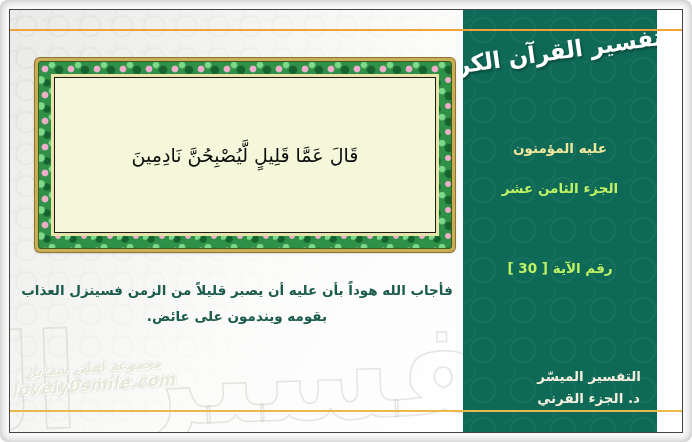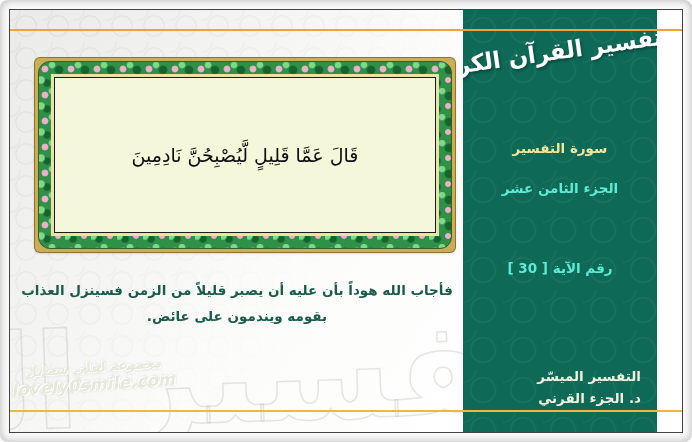--- a/index.html
+++ b/index.html
@@ -33,21 +33,21 @@
     color:transparent;-webkit-text-stroke:1.5px rgba(187,193,184,.38);
     letter-spacing:4px;transform:rotate(-2deg);
   }
   
   .frame{
     position:absolute;left:25px;top:48px;width:420px;height:194px;z-index:2;
     background:#c9ae57;padding:3px;border-radius:5px;
     box-shadow:0 0 0 1px #8f7430, 0 1px 3px rgba(0,0,0,.25);
   }
   .band{
-    width:100%;height:100%;border:1px solid #3f5c1c;border-radius:12px;padding:15px;
+    width:100%;height:100%;border:1px solid #3f5c1c;border-radius:3px;padding:15px;
     background-color:#2e9147;
     background-image:
       radial-gradient(circle at 6px 7px,  #f0aecb 2.8px, transparent 3.9px),
       radial-gradient(circle at 19px 18px,#f0aecb 2.4px, transparent 3.5px),
       radial-gradient(circle at 13px 3px, #7fd98a 2.5px, transparent 4px),
       radial-gradient(circle at 2px 18px, #7fd98a 3px,   transparent 4.6px),
       radial-gradient(circle at 20px 8px, #17632f 3.5px, transparent 5px),
       radial-gradient(circle at 8px 21px, #17632f 3px,   transparent 4.6px);
     background-size:26px 26px;
   }
@@ -93,28 +93,28 @@
     background-size:40px 40px;
   }
   .sb-title{
     position:absolute;left:-6px;top:28px;width:206px;text-align:center;
     direction:rtl;color:#ffffff;font-weight:bold;font-size:23px;
     transform:rotate(-8deg);text-shadow:1px 2px 3px rgba(0,0,0,.35);
     white-space:nowrap;
   }
   .sb-item{
     position:absolute;left:0;width:100%;text-align:center;direction:rtl;
-    color:#5eead4;font-weight:bold;font-size:13.5px;
+    color:#bef264;font-weight:bold;font-size:13.5px;
   }
   .sb-surah{top:130px;color:#f0e79b;}
   .sb-juz{top:170px;}
   .sb-surahnum{top:212px;}
   .sb-ayahnum{top:250px;}
   .sb-bottom{
-    position:absolute;right:16px;top:356px;text-align:right;direction:rtl;
+    position:absolute;right:16px;top:356px;text-align:left;direction:rtl;
     color:#f3eedd;font-weight:bold;font-size:13.5px;line-height:1.6;
   }
   
   .line{position:absolute;left:0;width:674px;height:2px;z-index:6;}
   .line-top{top:19px;background:#efa33b;}
   .line-bottom{top:400px;background:#e9ba4b;}
 </style>
 </head>
 <body>
 
@@ -140,21 +140,21 @@
 
       <div class="wm">
         <div class="wm-ar">مجموعة لفلي سمايل</div>
         <div class="wm-en">lovely0smile.com</div>
       </div>
     </div>
 
     <div class="sidebar">
       <div class="lattice-green"></div>
       <div class="sb-title">تفسير القرآن الكريم</div>
-      <div class="sb-item sb-surah">سورة التفسير</div>
+      <div class="sb-item sb-surah">عليه المؤمنون</div>
       <div class="sb-item sb-juz">الجزء الثامن عشر</div>
       <div class="sb-item sb-ayahnum">رقم الآية [ 30 ]</div>
       <div class="sb-bottom">
         <div>التفسير الميسّر</div>
         <div>د. الجزء القرني</div>
       </div>
     </div>
 
     <div class="line line-top"></div>
     <div class="line line-bottom"></div>

